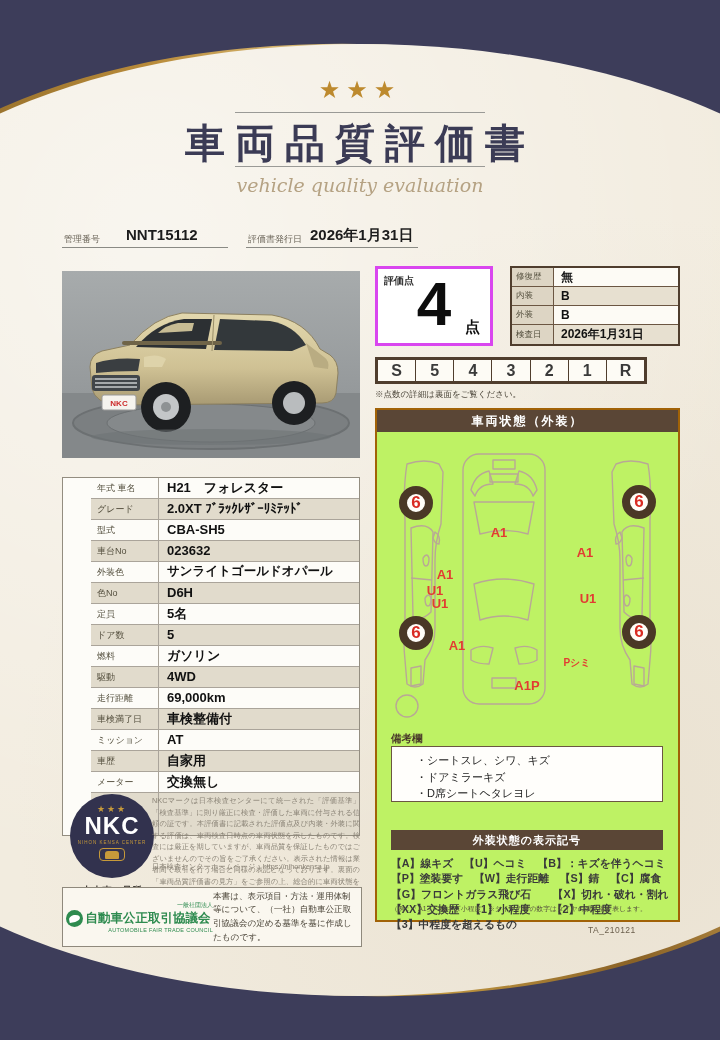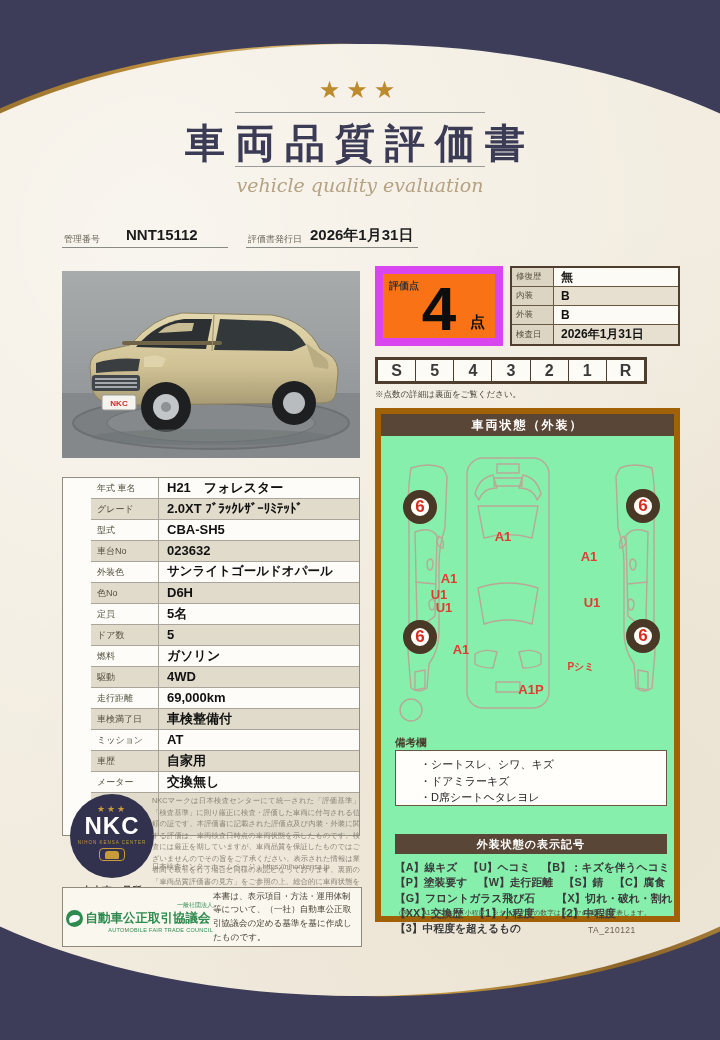--- a/index.html
+++ b/index.html
@@ -64,40 +64,40 @@
     background:#faf7ef; display:flex; align-items:center; }
   .ftc-logo { width:150px; text-align:right; }
   .ftc-logo .row1 { font-size:6px; color:#2e8b4f; }
   .ftc-logo .row2 { font-size:12.5px; font-weight:bold; color:#2e8b4f; display:flex; align-items:center; justify-content:center; gap:3px; }
   .ftc-logo .row3 { font-size:5.5px; color:#2e8b4f; letter-spacing:.3px; }
   .ftc-mark { display:inline-block; width:17px; height:17px; border-radius:50%; background:#2e8b4f; position:relative; flex:none; }
   .ftc-mark::before { content:""; position:absolute; left:3px; top:5px; width:11px; height:7px; background:#fff; border-radius:50% 50% 50% 0; transform:rotate(-12deg); }
   .ftc-text { flex:1; padding-right:8px; font-size:8.6px; line-height:1.6; color:#4a4438; }
 
   
-  .score { position:absolute; left:375px; top:266px; width:128px; height:80px; border:8px solid #d946ef; background:#f97316; }
+  .score { position:absolute; left:375px; top:266px; width:118px; height:80px; border:3px solid #d946ef; background:#ffffff; }
   .score .lb { position:absolute; left:6px; top:5px; font-size:10px; font-weight:bold; color:#333; }
   .score .vl { position:absolute; left:0; top:2px; width:100%; text-align:center; font-size:62px; font-weight:bold; color:#0d0d0d; line-height:1.05; }
   .score .un { position:absolute; right:10px; bottom:6px; font-size:15px; font-weight:bold; color:#0d0d0d; }
   .cond { position:absolute; left:510px; top:266px; width:170px; border:2px solid #4f3d2d; background:#fdfbf5; }
   .cond-row { display:flex; border-bottom:1px solid #6b5642; height:19px; align-items:center; }
   .cond-row:last-child { border-bottom:none; }
   .cond-row .lb { width:42px; flex:none; font-size:8.5px; color:#55503f; padding-left:4px; background:#ddd5c4; align-self:stretch; display:flex; align-items:center; border-right:1px solid #6b5642; }
   .cond-row .vl { flex:1; padding-left:7px; font-size:12px; font-weight:bold; color:#111; }
   .cond-row:nth-child(even) .vl { background:#e7e0d0; align-self:stretch; display:flex; align-items:center; }
 
   
   .scale { position:absolute; left:375px; top:357px; width:272px; height:27px; border:3px solid #4f3d2d; display:flex; background:#fdfbf5; }
   .scale .cell { flex:1; border-right:1.5px solid #4f3d2d; display:flex; align-items:center; justify-content:center;
     font-size:16px; font-weight:bold; color:#3a3a3a; }
   .scale .cell:last-child { border-right:none; }
   .scale-note { position:absolute; left:375px; top:389px; font-size:8.5px; color:#4a4438; }
 
   
-  .panel { position:absolute; left:375px; top:408px; width:305px; height:514px; border:6px solid #a16207; background:#86efac; }
+  .panel { position:absolute; left:375px; top:408px; width:305px; height:514px; border:2px solid #a16207; background:#bef264; }
   .panel-title { height:22px; background:#5a4636; color:#fff; font-size:12px; font-weight:bold;
     display:flex; align-items:center; justify-content:center; letter-spacing:2px; }
   .diagram { position:relative; width:301px; height:300px; }
   .diagram svg { position:absolute; left:0; top:0; }
   .dlabel { position:absolute; transform:translate(-50%,-50%); color:#e23b32; font-size:13px; font-weight:bold; white-space:nowrap; }
   .dlabel.small { font-size:10px; }
   .tnum { position:absolute; transform:translate(-50%,-50%); color:#d92b22; font-size:17px; font-weight:bold; }
   .remarks-title { position:absolute; left:14px; top:322px; font-size:10.5px; font-weight:bold; color:#4a3a2a; }
   .remarks-box { position:absolute; left:14px; top:336px; width:272px; height:56px; border:1px solid #6b5642; background:#fffefb;
     padding:5px 24px; font-size:11px; color:#222; line-height:1.5; }

